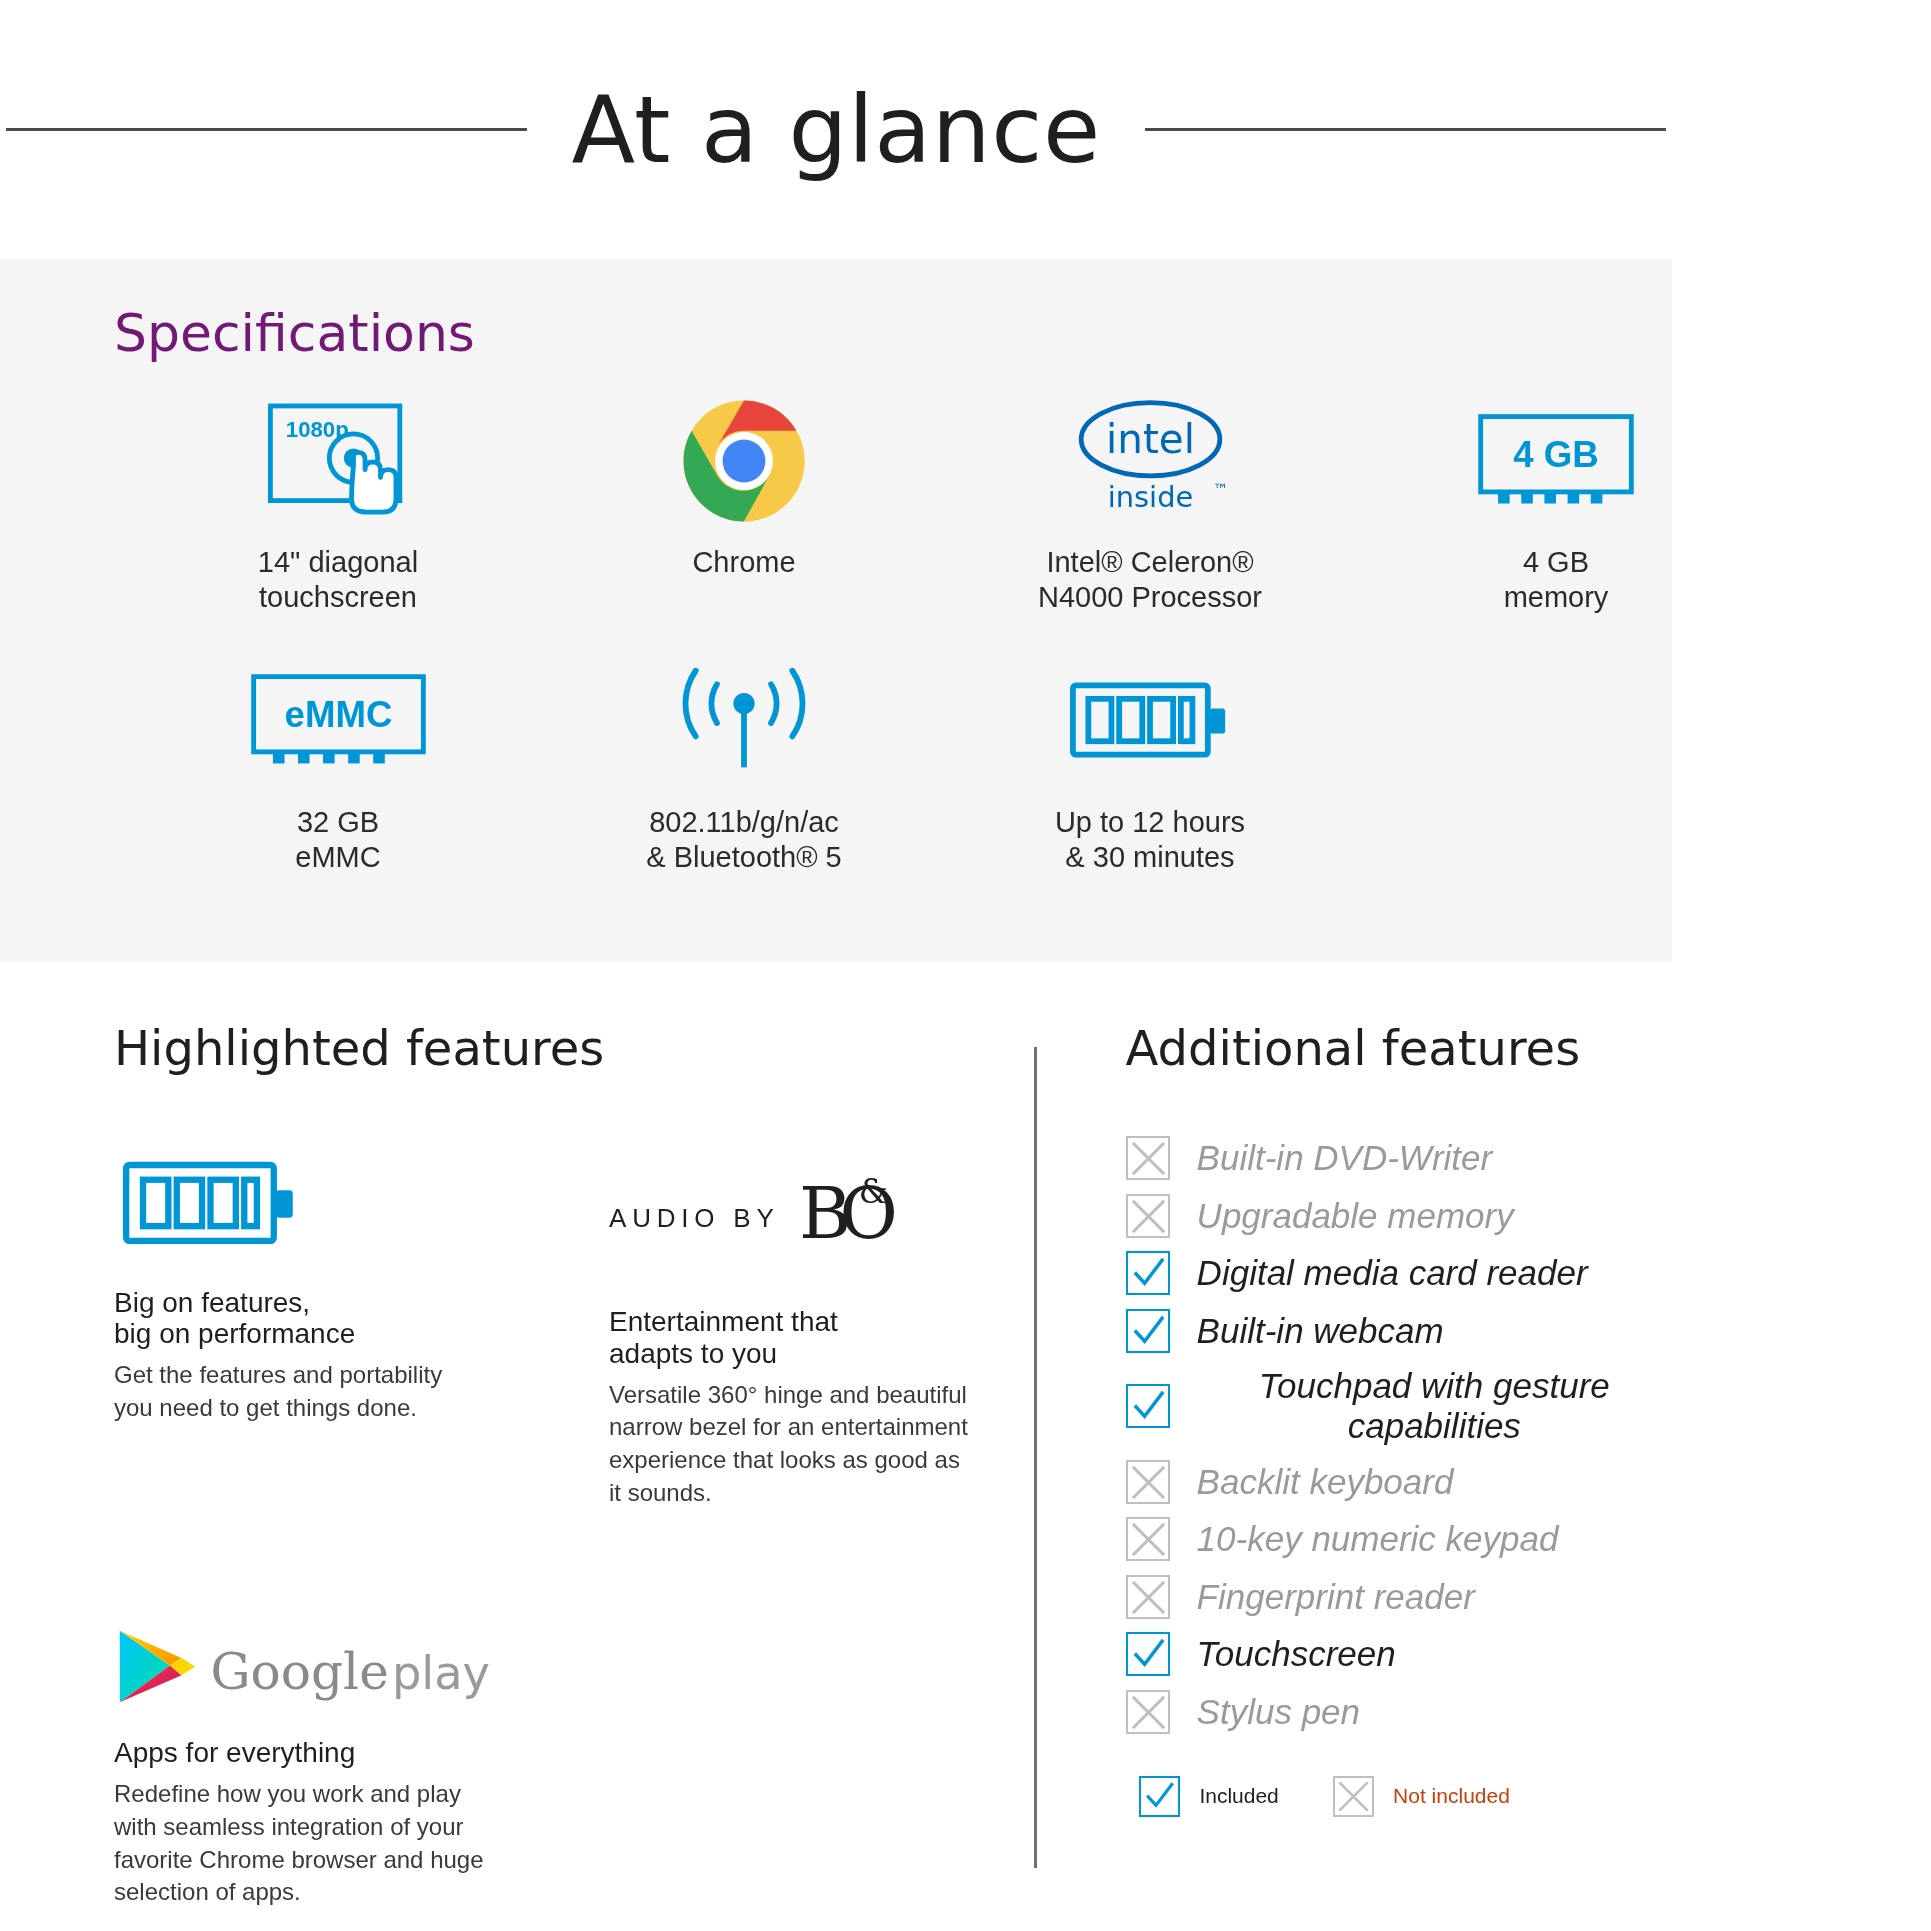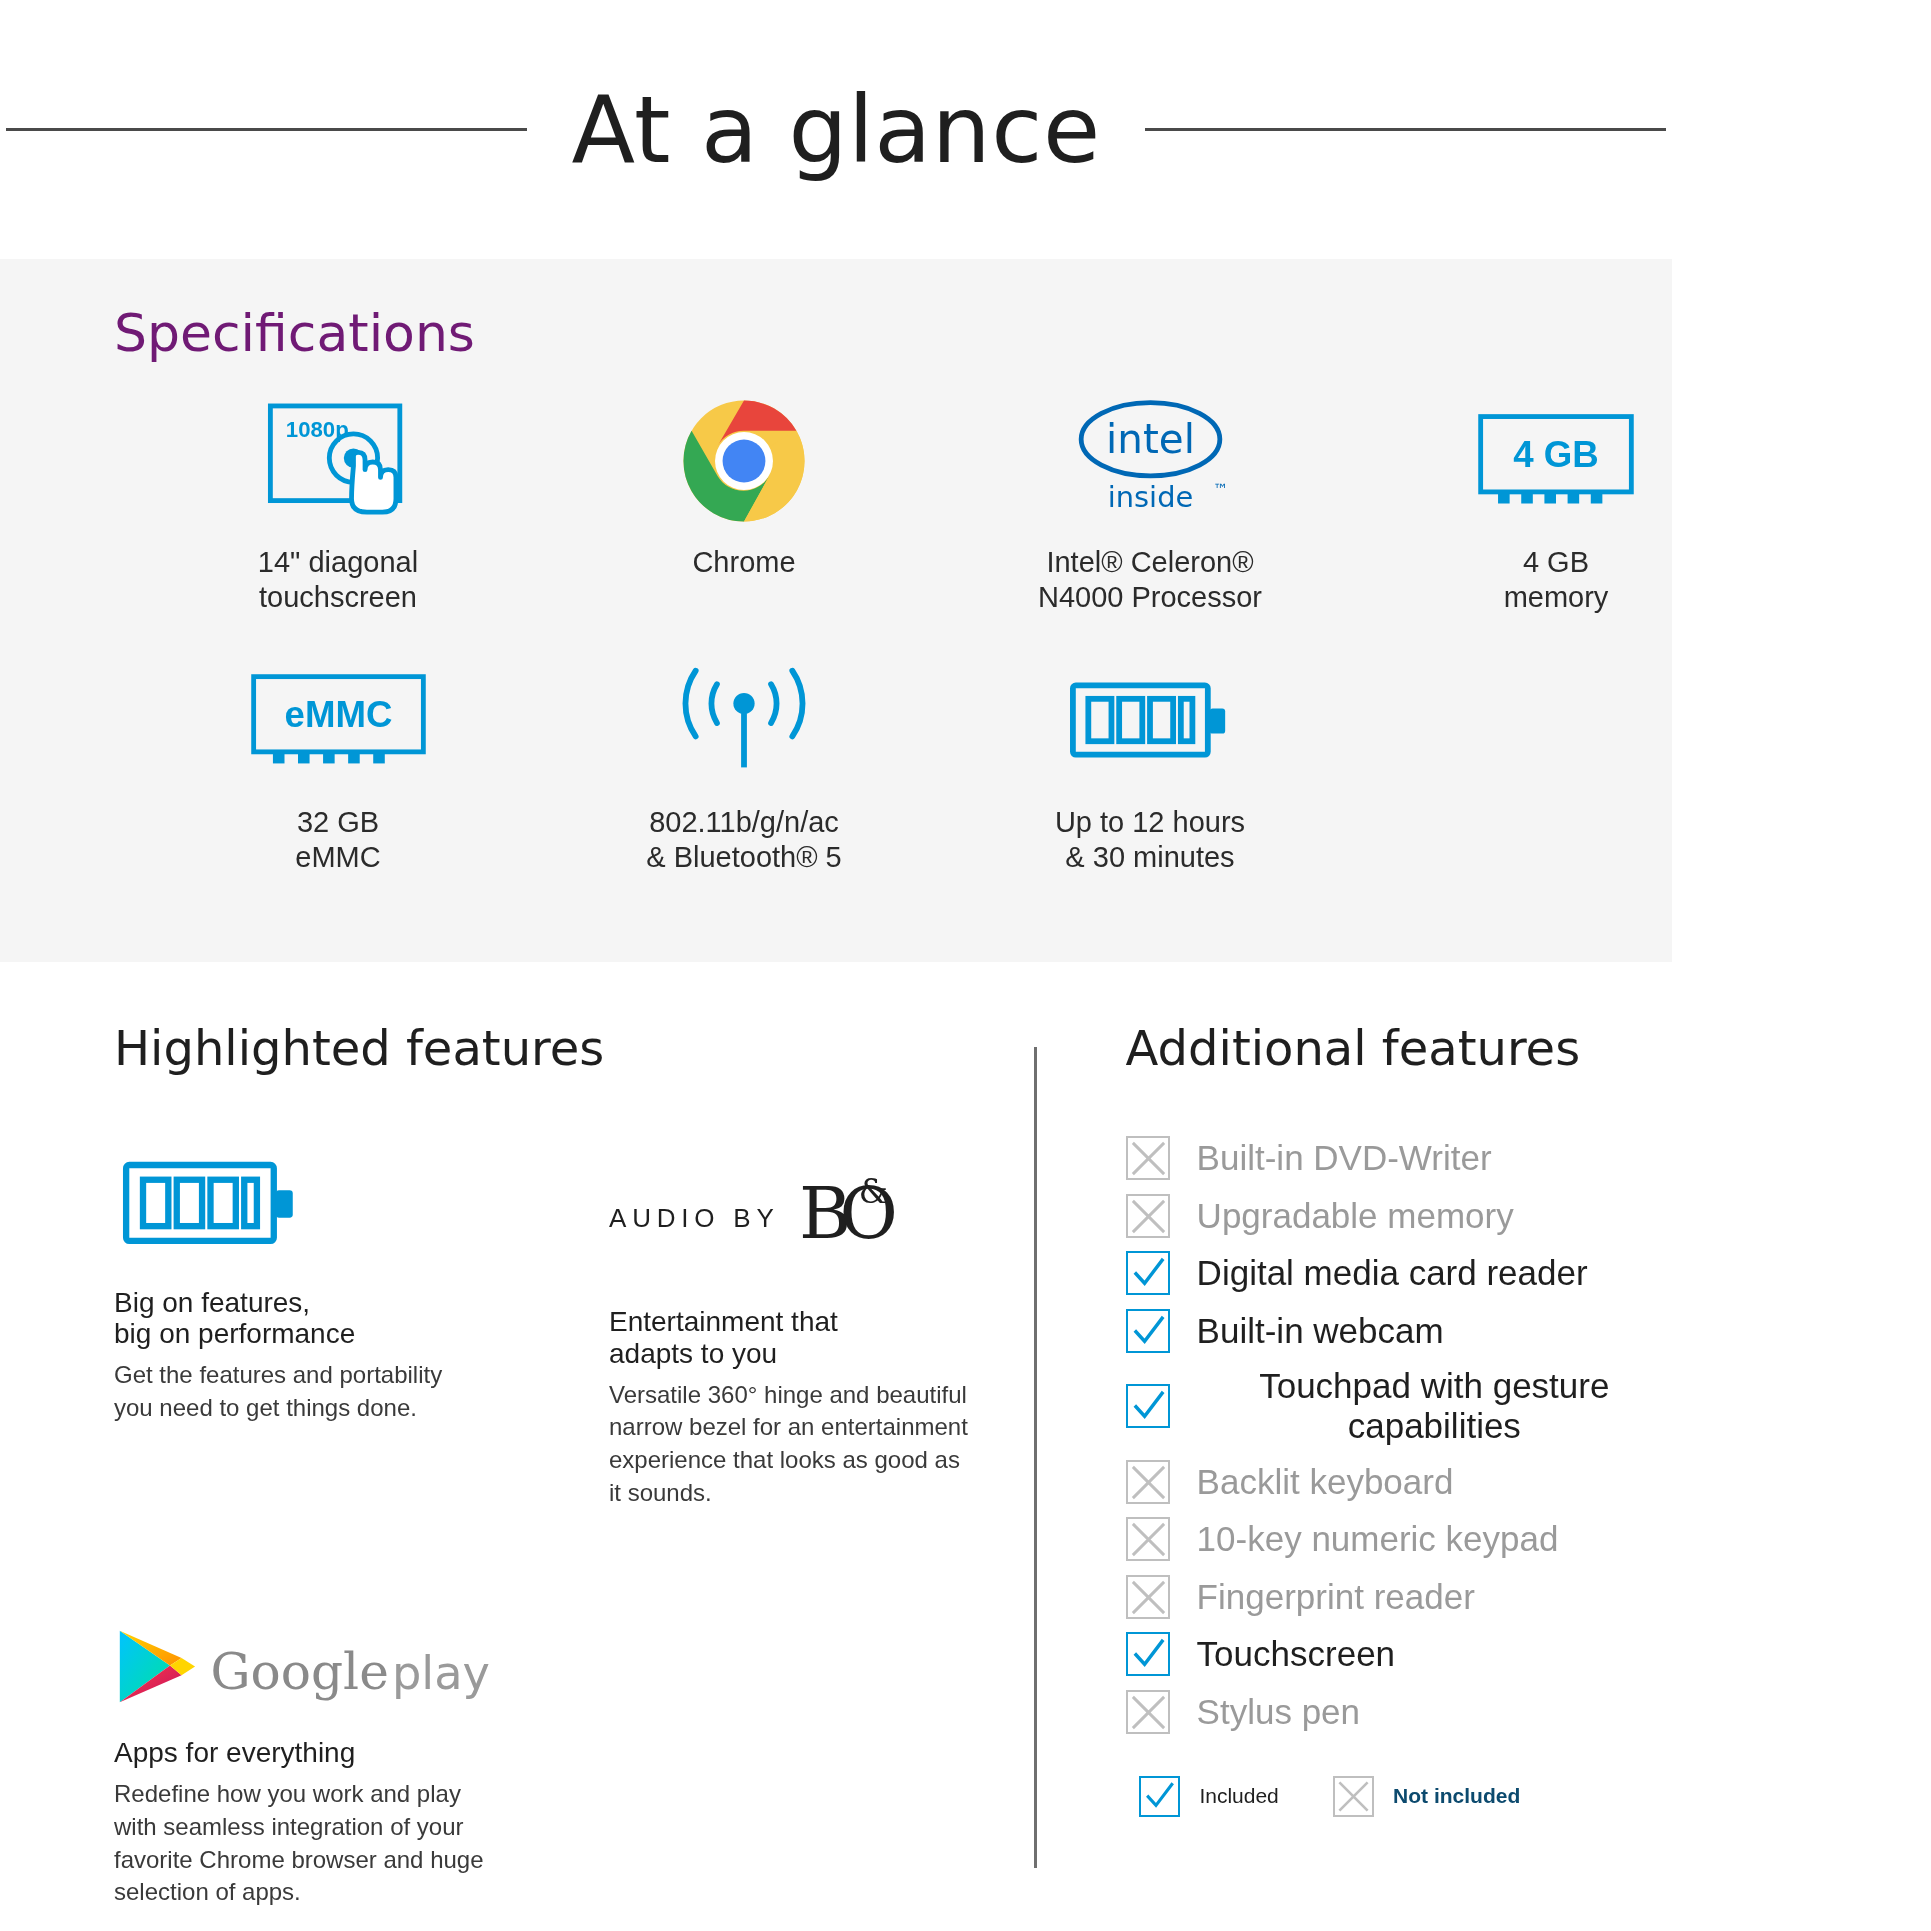--- a/index.html
+++ b/index.html
@@ -79,32 +79,32 @@
     font-size: 24px; line-height: 1.36; color: #3a3a3a; margin-top: 9.7px;
     white-space: pre-line;
   }
 
   .hl-block.second { margin-top: 19.3px; }
   .gp-block { margin-top: 77px; width: 444px; }
 
   
   .feat-list { margin-top: 3.9px; }
   .feat-item { display: flex; align-items: center; margin-bottom: 13.5px; }
-  .feat-text { font-size: 35px; margin-left: 27px; }
+  .feat-text { font-size: 35px; margin-left: 27px; font-style: italic; }
   .feat-text.on { color: #1f1f1f; text-align: center; }
   .feat-text.off { color: #9a9a9a; }
 
   .box { width: 44px; height: 44px; border: 2.4px solid #0096d6; position: relative; flex: 0 0 auto; }
   .box.off { border-color: #bfbfbf; }
 
   .legend { display: flex; align-items: center; margin-top: 42px; margin-left: 13.5px; }
   .legend .box { width: 41px; height: 41px; }
   .legend-label { font-size: 21px; margin-left: 19.3px; margin-right: 54px; }
   .legend-label.on { color: #1f1f1f; }
-  .legend-label.off { color: #0c4a6e; font-weight: bold; }
+  .legend-label.off { color: #c2410c; }
 
   .bo-logo { display: flex; align-items: center; }
   .bo-text {
     font-size: 26px; letter-spacing: 5.8px; color: #1f1f1f; font-weight: 400;
   }
 </style>
 </head>
 <body>
 
 <div class="page">

